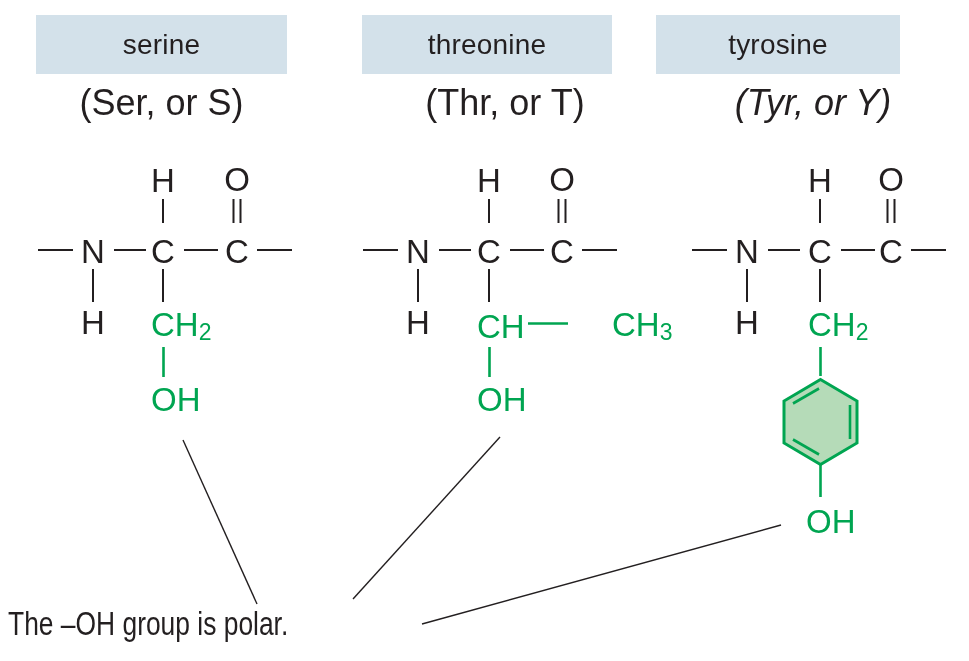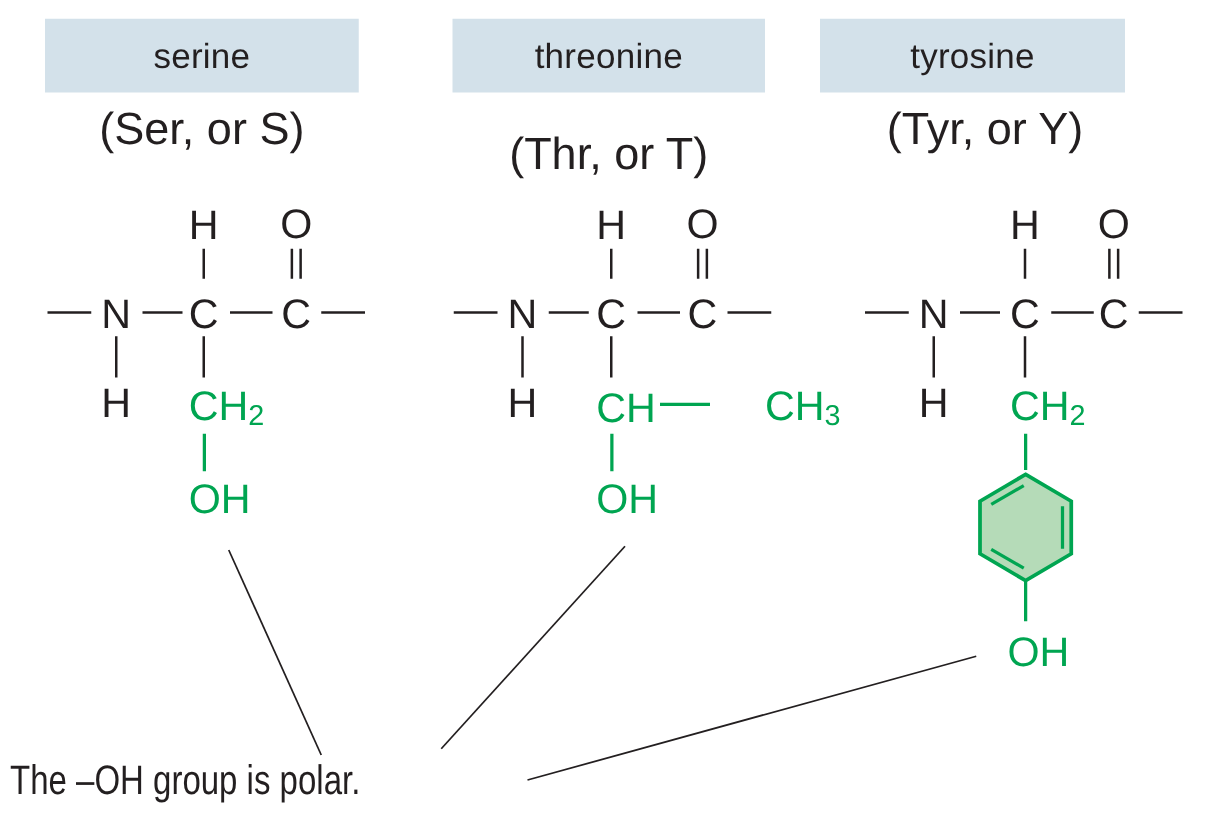--- a/index.html
+++ b/index.html
@@ -105,22 +105,22 @@
     <span>serine</span>
   </div>
   <div class="name-box" style="left:362px;width:250px;align-items:center;">
     <span>threonine</span>
   </div>
   <div class="name-box" style="left:656px;width:244px;">
     <span>tyrosine</span>
   </div>
 
   <div class="abbrev" style="left:36px;width:251px;">(Ser, or S)</div>
-  <div class="abbrev" style="left:362px;width:250px;margin-top:20px;">(Thr, or T)</div>
-  <div class="abbrev" style="left:666px;width:244px;">(Tyr, or Y)</div>
+  <div class="abbrev" style="left:380px;width:250px;">(Thr, or T)</div>
+  <div class="abbrev" style="left:691px;width:244px;font-style:italic;">(Tyr, or Y)</div>
 
   <span class="atom" style="left:163px;top:180px;">H</span>
   <span class="atom" style="left:237px;top:179px;">O</span>
   <span class="atom" style="left:93px;top:251px;">N</span>
   <span class="atom" style="left:163px;top:251px;">C</span>
   <span class="atom" style="left:237px;top:251px;">C</span>
   <span class="atom" style="left:93px;top:322px;">H</span>
   <span class="gatom" style="left:151px;top:326px;"><span>CH</span><span class="sub">2</span></span>
   <span class="gatom" style="left:151px;top:399px;">OH</span>
 

